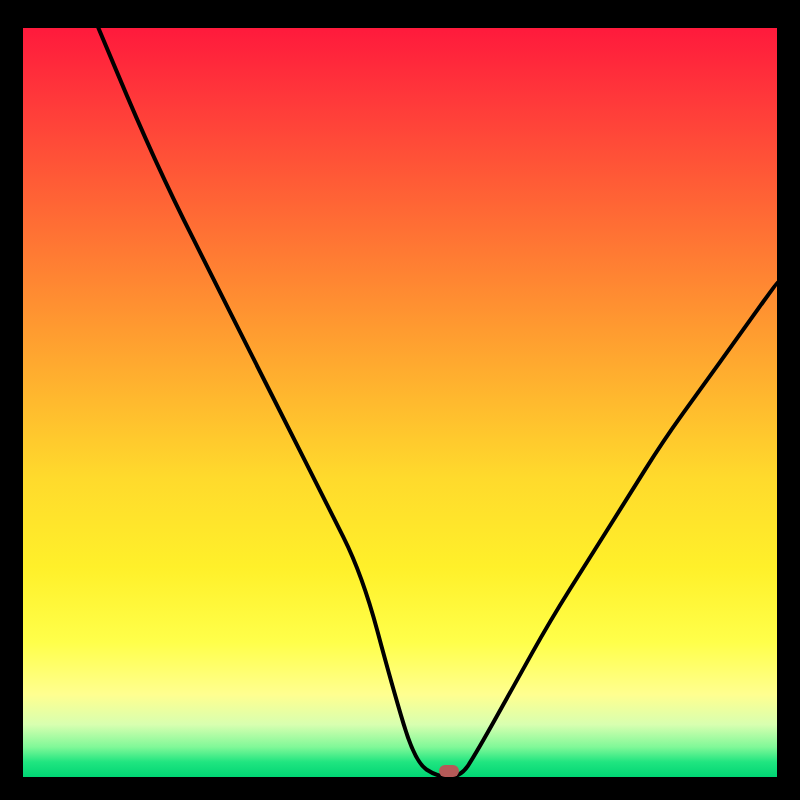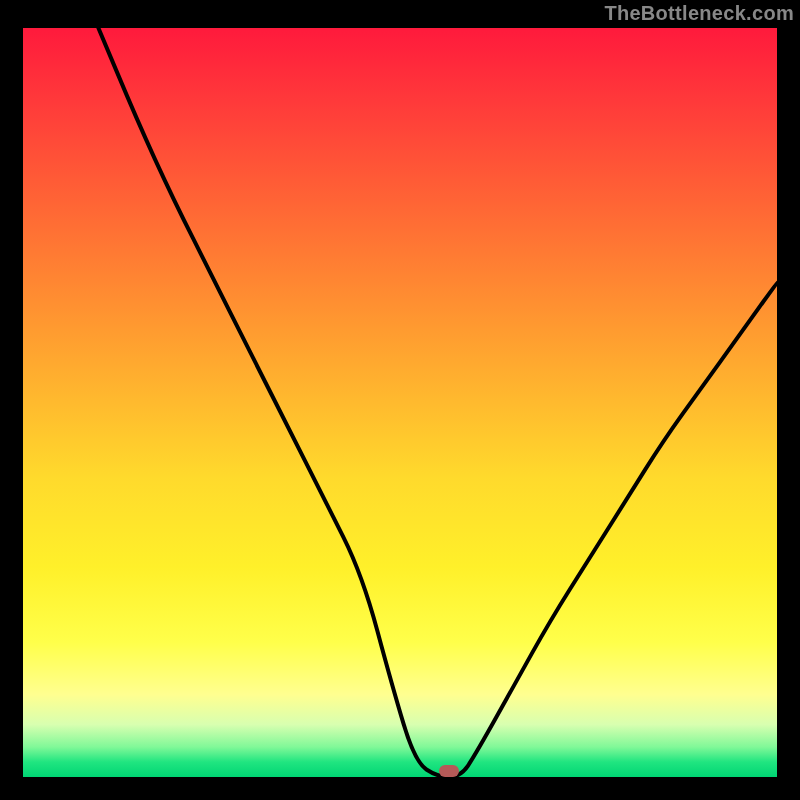--- a/index.html
+++ b/index.html
@@ -63,20 +63,19 @@
     height: 12px;
     border-radius: 6px;
     background: #b55a58;
     transform: translate(-50%, -50%);
   }
 </style>
 </head>
 <body>
 
 <div class="frame">
-  <div class="attrib">TheBottleneck.com</div>
   <div class="plot">
     <svg class="curve" viewBox="0 0 754 749" preserveAspectRatio="none">
       <path d="M 75.4 0.0 Q 75.4 0.0 94.3 44.9 Q 113.1 89.9 131.9 131.1 Q 150.8 172.3 169.7 209.7 Q 188.5 247.2 207.3 284.6 Q 226.2 322.1 245.0 359.5 Q 263.9 397.0 282.8 434.4 Q 301.6 471.9 320.5 509.3 Q 339.3 546.8 354.4 602.9 Q 369.5 659.1 380.8 696.6 Q 392.1 734.0 403.4 741.5 Q 414.7 749.0 426.0 749.0 Q 437.3 749.0 444.9 737.8 Q 452.4 726.5 471.3 692.8 Q 490.1 659.1 508.9 625.4 Q 527.8 591.7 546.6 561.8 Q 565.5 531.8 584.4 501.8 Q 603.2 471.9 622.0 441.9 Q 640.9 411.9 659.8 385.7 Q 678.6 359.5 697.5 333.3 Q 716.3 307.1 735.1 280.9 T 754.0 254.7" fill="none" stroke="#000" stroke-width="4" stroke-linecap="round" stroke-linejoin="round"></path>
     </svg>
     <div class="marker" style="left: 426.01px; top: 743.008px;"></div>
   </div>
 </div>
 
 </body></html>

